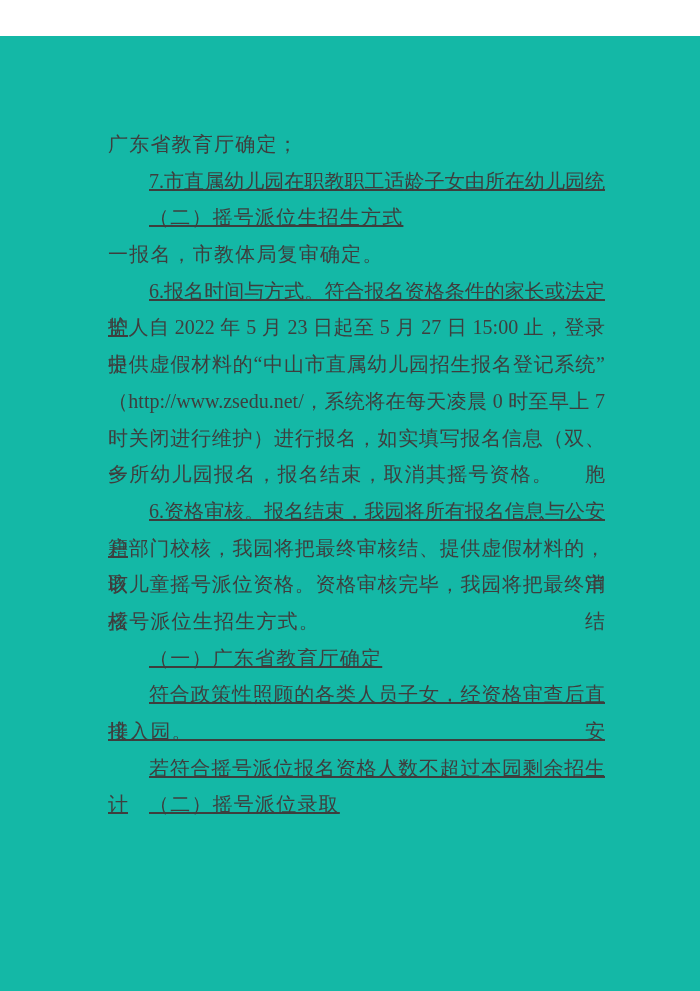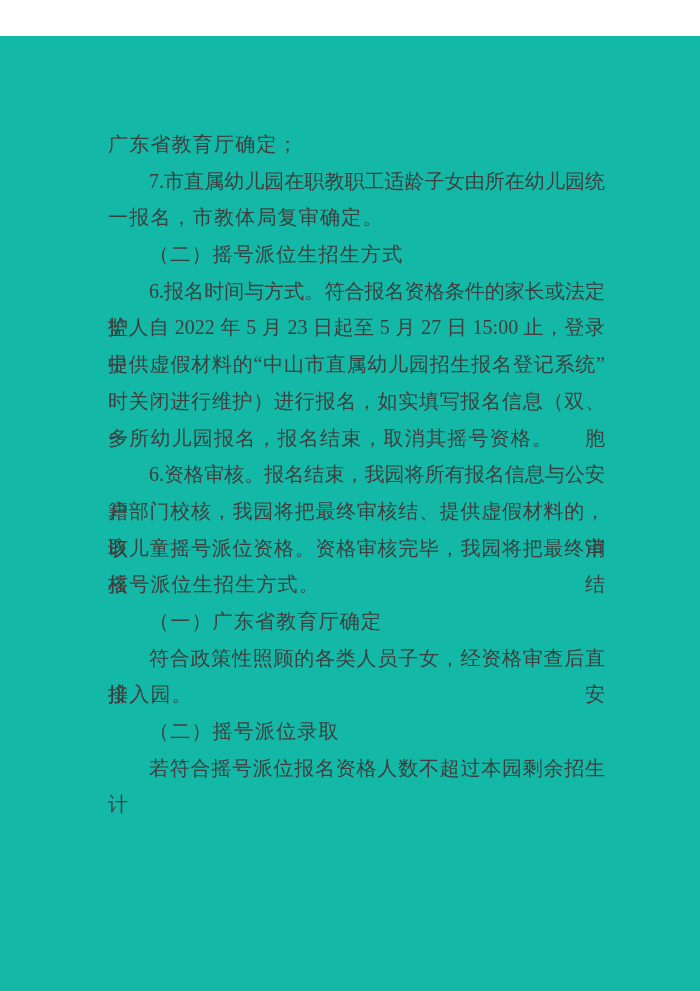--- a/index.html
+++ b/index.html
@@ -32,20 +32,21 @@
   }
   .line.justify {
     white-space: normal;
     letter-spacing: 0;
     text-align: justify;
     text-align-last: justify;
     -moz-text-align-last: justify;
   }
   .line.indent {
     text-indent: 41px;
+    text-decoration: underline;
   }
   .line.bold {
     font-family: "Liberation Sans", "DejaVu Sans", sans-serif;
     font-weight: 700;
     color: #2e2e2e;
     letter-spacing: 1.5px;
   }
   .scan-smudge {
     position: absolute;
     left: 560px;
@@ -67,32 +68,33 @@
     filter: blur(2px);
   }
 </style>
 </head>
 <body>
 
 <div class="page">
   <div class="textblock">
     <div class="line">广东省教育厅确定；</div>
     <div class="line indent justify">7.市直属幼儿园在职教职工适龄子女由所在幼儿园统</div>
+    <div class="line indent">（二）摇号派位生招生方式</div>
     <div class="line">一报名，市教体局复审确定。</div>
-    <div class="line indent">（二）摇号派位生招生方式</div>
     <div class="line indent justify">6.报名时间与方式。符合报名资格条件的家长或法定监</div>
     <div class="line justify">护人自 2022 年 5 月 23 日起至 5 月 27 日 15:00 止，登录中</div>
     <div class="line justify">提供虚假材料的“中山市直属幼儿园招生报名登记系统”</div>
+    <div class="line justify">（http://www.zsedu.net/，系统将在每天凌晨 0 时至早上 7</div>
     <div class="line justify">时关闭进行维护）进行报名，如实填写报名信息（双、多胞</div>
     <div class="line">一所幼儿园报名，报名结束，取消其摇号资格。</div>
     <div class="line indent justify">6.资格审核。报名结束，我园将所有报名信息与公安户</div>
     <div class="line justify">籍部门校核，我园将把最终审核结、提供虚假材料的，取消</div>
     <div class="line justify">该儿童摇号派位资格。资格审核完毕，我园将把最终审核结</div>
     <div class="line">摇号派位生招生方式。</div>
     <div class="line indent">（一）广东省教育厅确定</div>
     <div class="line indent justify">符合政策性照顾的各类人员子女，经资格审查后直接安</div>
     <div class="line">排入园。</div>
+    <div class="line indent justify">若符合摇号派位报名资格人数不超过本园剩余招生计</div>
     <div class="line indent">（二）摇号派位录取</div>
-    <div class="line indent justify">若符合摇号派位报名资格人数不超过本园剩余招生计</div>
   </div>
   <div class="scan-smudge"></div>
   <div class="scan-smudge2"></div>
 </div>
 
 </body></html>

